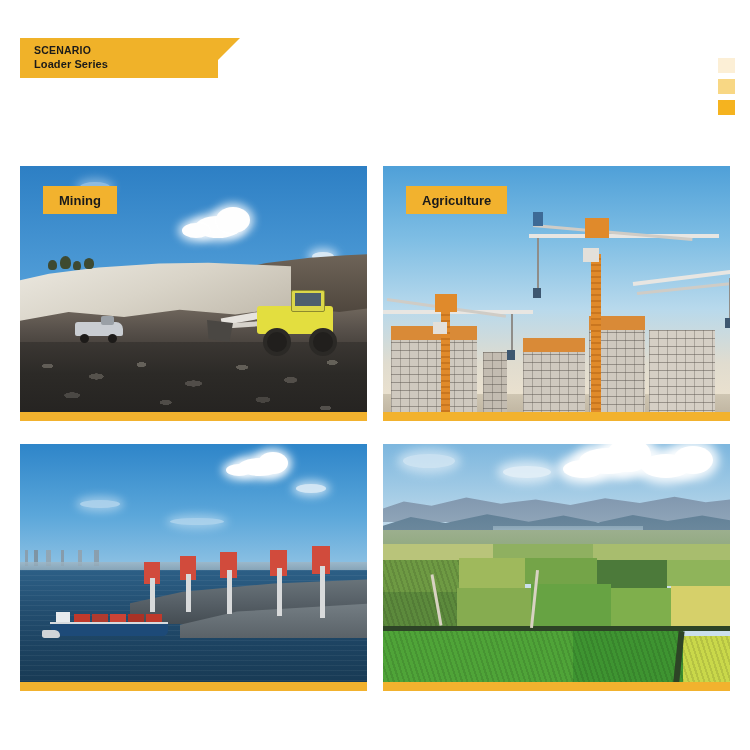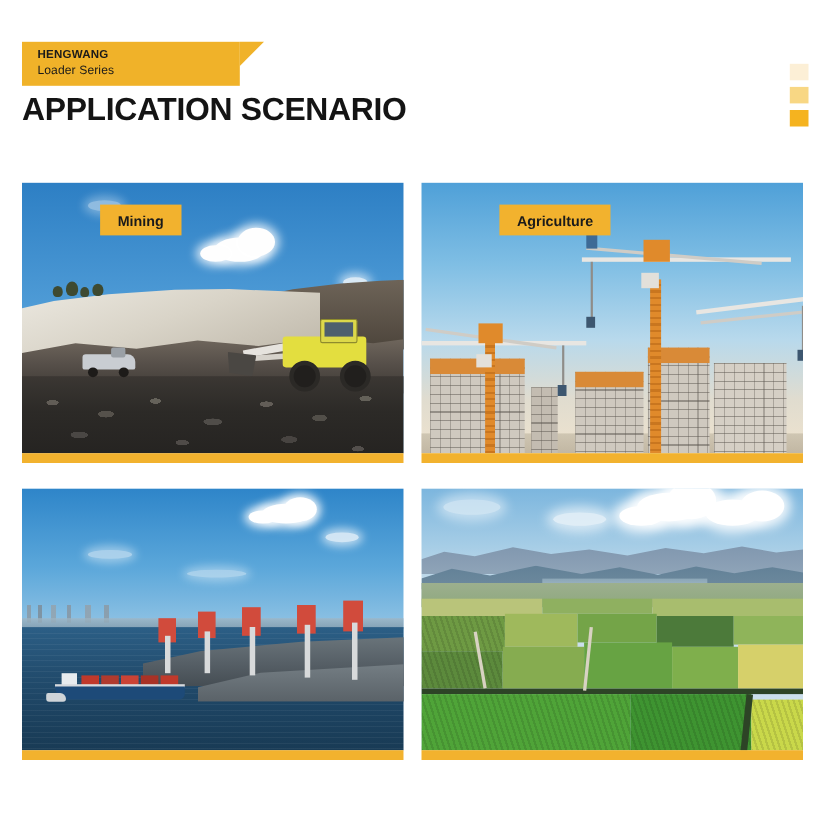--- a/index.html
+++ b/index.html
@@ -25,21 +25,21 @@
     position: absolute; left: 218px; top: 38px;
     width: 0; height: 0;
     border-top: 22px solid #F0B229;
     border-right: 22px solid transparent;
   }
   .brand-line1 {
     font-size: 10.5px; font-weight: bold; letter-spacing: .2px;
     line-height: 14px; color: #1a1a1a;
   }
   .brand-line2 {
-    font-size: 11px; font-weight: normal; letter-spacing: .1px;
+    font-size: 11px; font-weight: bold; letter-spacing: .1px;
     line-height: 15px; color: #1a1a1a;
   }
 
   .page-title {
     position: absolute; left: 20px; top: 84px;
     font-size: 29px; font-weight: bold;
     letter-spacing: -0.3px;
     color: #141414;
     white-space: nowrap;
   }
@@ -66,21 +66,21 @@
   .card { position: relative; width: 347px; height: 100%; overflow: hidden; }
   .card-photo { position: absolute; left: 0; top: 0; right: 0; bottom: 9px; overflow: hidden; }
   .card-bar { position: absolute; left: 0; right: 0; bottom: 0; height: 9px; background: #F2B22E; }
 
   .card-label {
     position: absolute; left: 23px; top: 20px;
     height: 28px; padding: 0 16px;
     background: #F2B22E;
     display: flex; align-items: center;
     font-size: 13px; font-weight: bold; color: #1a1a1a;
-    z-index: 5; white-space: nowrap; margin-left: 48px;
+    z-index: 5; white-space: nowrap;
   }
   .card:nth-child(3) .card-label,
   .card:nth-child(4) .card-label { top: 17px; }
 
   
   .ph-mining { position: absolute; inset: 0; background: linear-gradient(#2D7FC4 0%, #4E9BD6 45%, #86BEE4 75%, #A9D2EB 100%); }
   .mn-cloud {
     position: absolute; background: #fefefe; border-radius: 50%;
     box-shadow: 0 0 9px 4px rgba(255,255,255,.75);
   }
@@ -261,26 +261,25 @@
   .card-label { pointer-events: auto; }
 </style>
 </head>
 <body>
 
 <div class="page">
 
   <div class="header">
 
     <div class="brand-banner">
-      <div class="brand-line1">HENGWANG</div>
+      <div class="brand-line1">SCENARIO</div>
       <div class="brand-line2">Loader Series</div>
     </div>
     <div class="brand-banner-notch"></div>
 
-    <div class="page-title">APPLICATION SCENARIO</div>
 
     <div class="deco-squares">
       <div class="deco-sq s1"></div>
       <div class="deco-sq s2"></div>
       <div class="deco-sq s3"></div>
     </div>
   </div>
 
   <div class="grid">
 

